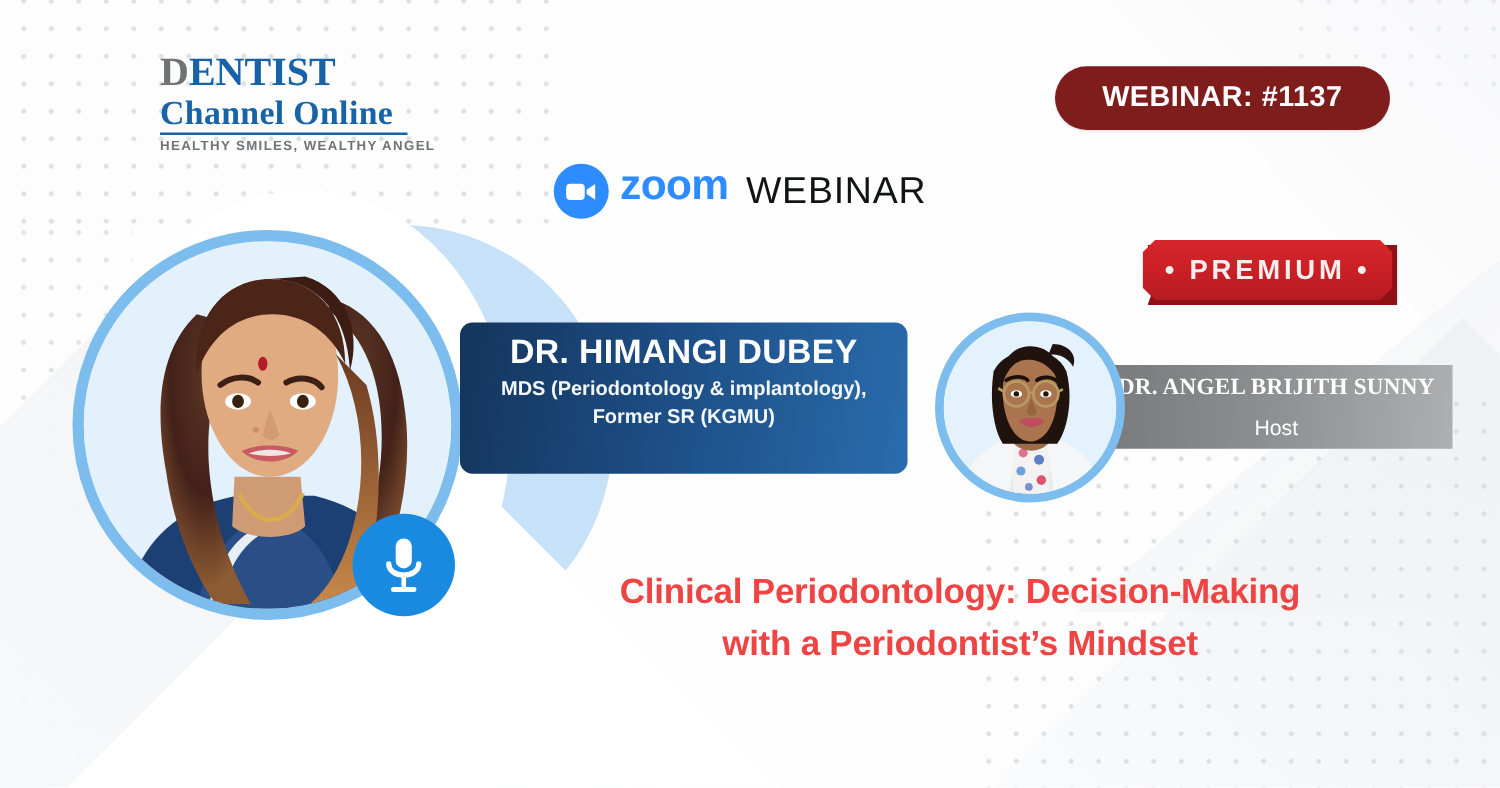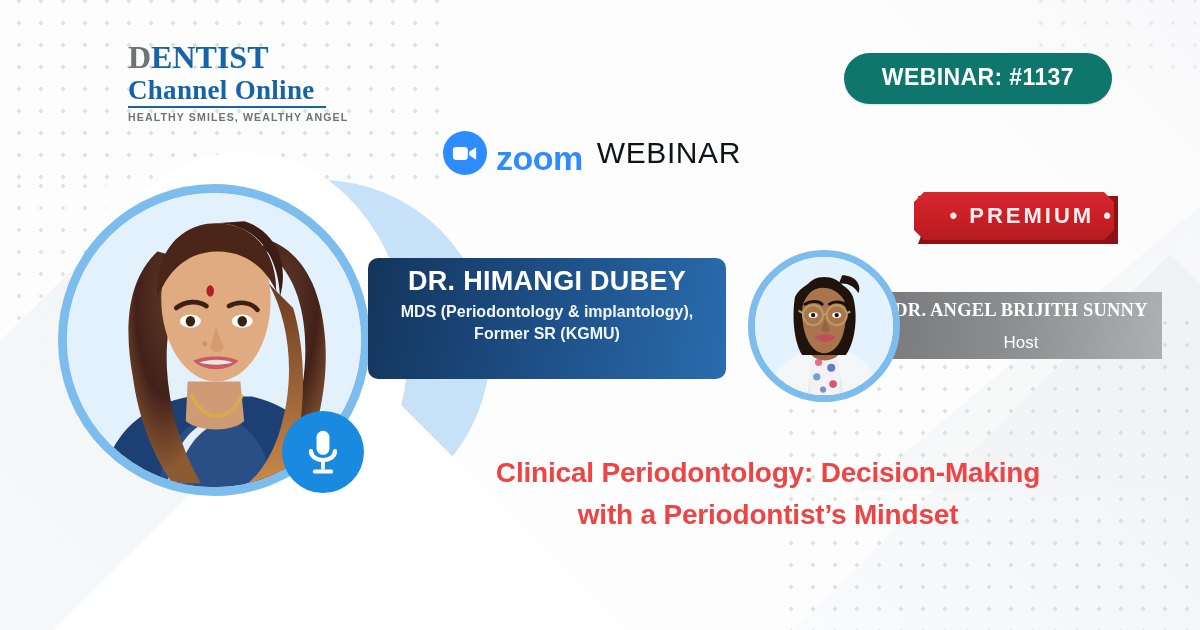--- a/index.html
+++ b/index.html
@@ -98,42 +98,42 @@
     font-size:10.6px;
     letter-spacing:1.1px;
     color:#6f7376;
     margin-top:3px;
     font-weight:bold;
   }
 
   
   .webinar-pill {
     position:absolute; right:88px; top:53px;
-    background:#0f766e;
+    background:#7f1d1d;
     color:#fff;
     border-radius:26px;
     padding:11px 38px 13px;
     font-size:23px;
     font-weight:bold;
     letter-spacing:.4px;
     box-shadow:0 1px 2px rgba(0,0,0,.12);
     white-space:nowrap;
   }
 
   
   .live-row {
     position:absolute; left:443px; top:130px;
     display:flex; align-items:center; gap:14px;
     height:46px;
   }
   .live-text {
     font-size:30px; font-weight:500; color:#111315;
     letter-spacing:.6px; white-space:nowrap;
   }
-  .zoom-logo { display:flex; align-items:flex-end; gap:9px; }
+  .zoom-logo { display:flex; align-items:flex-start; gap:9px; }
   .zoom-badge {
     width:44px; height:44px; border-radius:50%;
     background:#2d8cff;
     display:flex; align-items:center; justify-content:center;
   }
   .zoom-word {
     font-size:34px; font-weight:bold; color:#2d8cff;
     letter-spacing:-.5px; line-height:34px;
   }
 
@@ -143,21 +143,21 @@
     width:200px; height:48px;
   }
   .premium-back {
     position:absolute; left:4px; top:4px; right:-4px; bottom:-4px;
     background:#8e1116;
     clip-path:polygon(0 0,100% 0,100% 100%,0 100%,9px 50%);
   }
   .premium-front {
     position:absolute; inset:0;
     background:linear-gradient(180deg,#d6262c 0%,#c81f25 55%,#b61c22 100%);
-    display:flex; align-items:center; justify-content:flex-end;
+    display:flex; align-items:center; justify-content:center;
     clip-path:polygon(10px 0,calc(100% - 10px) 0,100% 10px,100% calc(100% - 10px),calc(100% - 10px) 100%,10px 100%,0 calc(100% - 10px),0 10px);
   }
   .premium-label {
     color:#f6eded; font-size:22px; font-weight:bold;
     letter-spacing:3px; white-space:nowrap;
   }
 
   
   .spk-circle {
     position:absolute; left:58px; top:184px;

